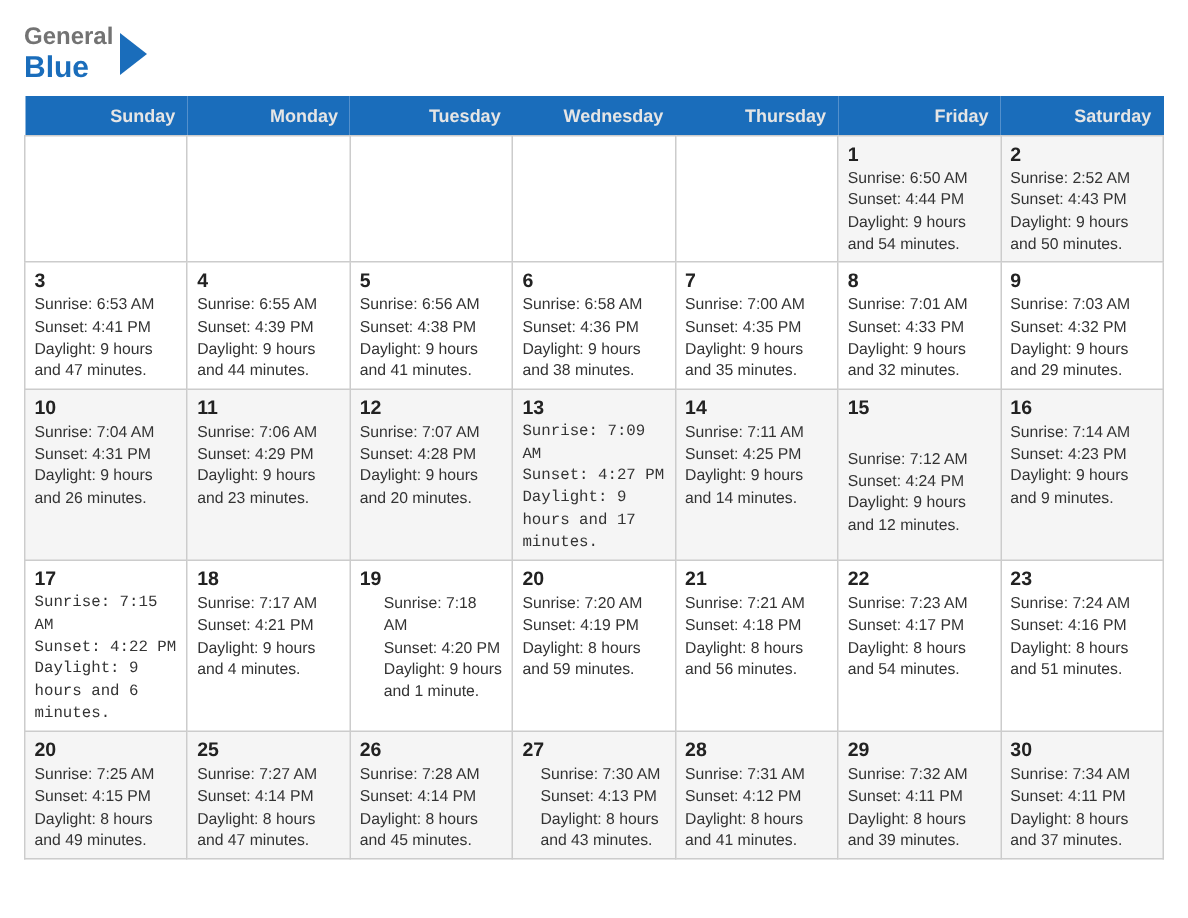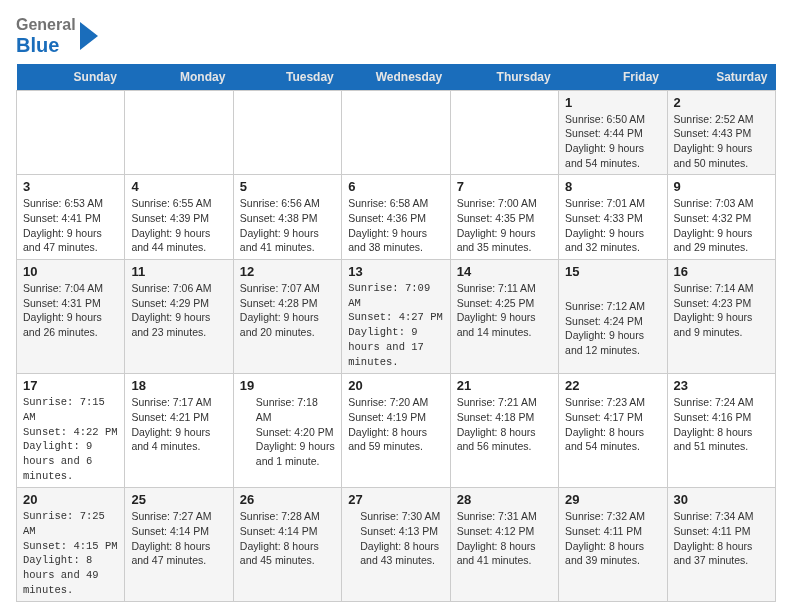--- a/index.html
+++ b/index.html
@@ -256,21 +256,21 @@
         <td>
           <div class="day-number">23</div>
           <div class="day-info" style="white-space: pre-line;">Sunrise: 7:24 AM
 Sunset: 4:16 PM
 Daylight: 8 hours and 51 minutes.</div>
         </td>
       </tr>
       <tr>
         <td>
           <div class="day-number">20</div>
-          <div class="day-info" style="white-space: pre-line; font-family: Liberation Mono, monospace;">Sunrise: 7:25 AM
+          <div class="day-info" style="white-space: pre-line;">Sunrise: 7:25 AM
 Sunset: 4:15 PM
 Daylight: 8 hours and 49 minutes.</div>
         </td>
         <td>
           <div class="day-number">25</div>
           <div class="day-info" style="white-space: pre-line;">Sunrise: 7:27 AM
 Sunset: 4:14 PM
 Daylight: 8 hours and 47 minutes.</div>
         </td>
         <td>

